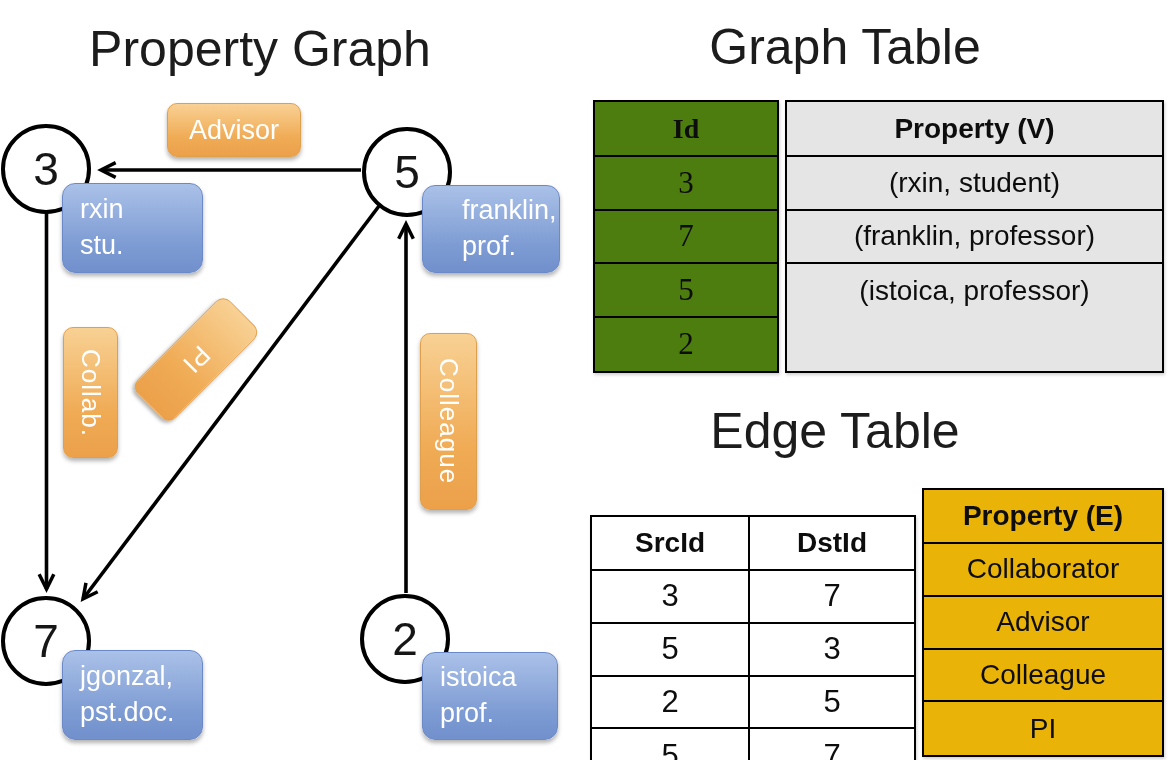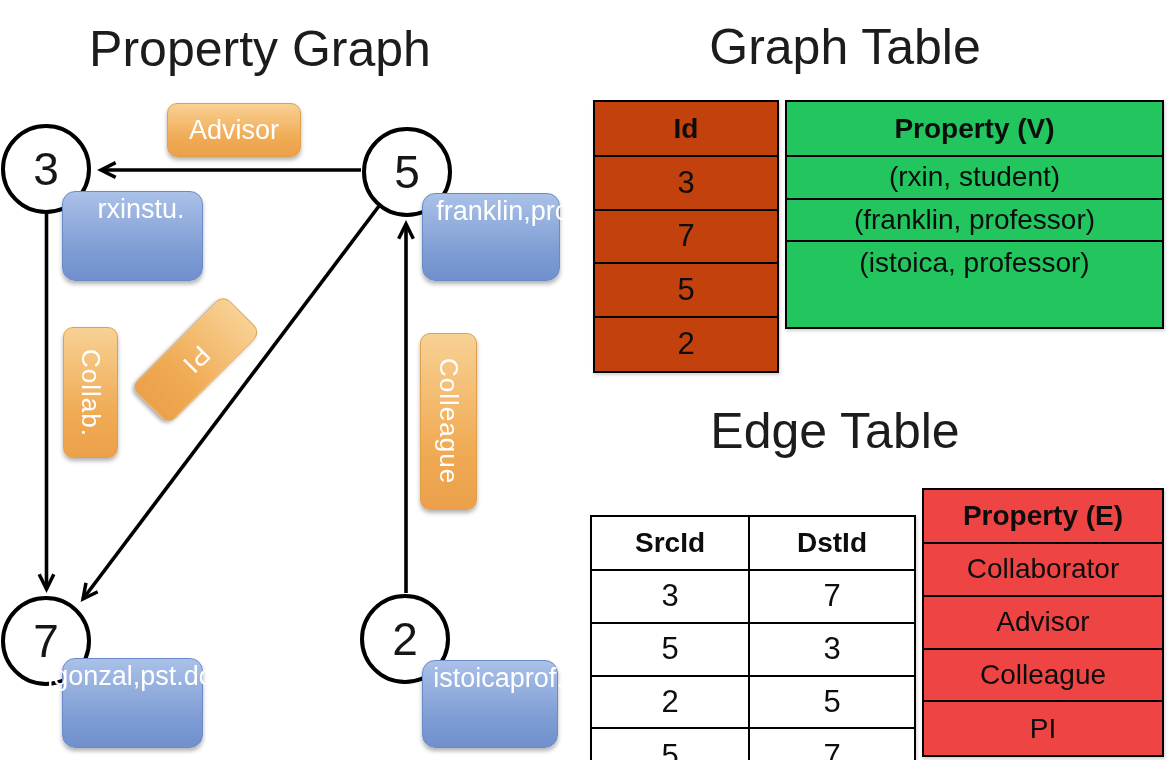--- a/index.html
+++ b/index.html
@@ -32,22 +32,22 @@
   }
   .pill-blue{
     background:linear-gradient(180deg,#aac1e8 0%,#7d9bd3 70%,#7190cc 100%);
     border:1px solid #6b89c7;border-radius:13px;
   }
   .pill-orange.h-label{font-size:27px;}
   .v-label{
     writing-mode:vertical-rl;text-orientation:mixed;font-size:26px;letter-spacing:1px;
   }
   .prop-pill{
-    flex-direction:row;align-items:flex-start;justify-content:center;
-    padding-left:17px;font-size:27px;line-height:1.33;margin-top:8px;
+    flex-direction:column;align-items:flex-start;justify-content:center;
+    padding-left:17px;font-size:27px;line-height:1.33;
   }
   
   .tbl{
     box-sizing:border-box;border:2.5px solid #000;z-index:2;
     display:grid;box-shadow:1px 2px 3px rgba(0,0,0,0.18);
     color:#0d0d0d;
   }
   .cell{
     display:flex;align-items:center;justify-content:center;
     border-bottom:2.5px solid #000;font-size:28px;font-weight:300;white-space:nowrap;
@@ -112,29 +112,29 @@
   <span>jgonzal,</span>
   <span>pst.doc.</span>
 </div>
 <div class="abs pill pill-blue prop-pill" style="left:422px;top:652px;width:136px;height:88px;">
   <span>istoica</span>
   <span>prof.</span>
 </div>
 
 <div class="abs big-title" style="left:600px;top:18px;width:490px;">Graph Table</div>
 
-<div class="abs tbl" style="left:593px;top:100px;width:186px;height:273px;background:#c2410c;grid-template-rows:55px repeat(4,1fr);">
+<div class="abs tbl" style="left:593px;top:100px;width:186px;height:273px;background:#4d7c0f;grid-template-rows:55px repeat(4,1fr);font-family:Liberation Serif, serif;">
   <div class="cell hdr">Id</div>
   <div class="cell num">3</div>
   <div class="cell num">7</div>
   <div class="cell num">5</div>
   <div class="cell num last">2</div>
 </div>
 
-<div class="abs tbl" style="left:785px;top:100px;width:379px;height:229px;background:#22c55e;grid-template-rows:55px repeat(4,1fr);">
+<div class="abs tbl" style="left:785px;top:100px;width:379px;height:273px;background:#e5e5e5;grid-template-rows:55px repeat(4,1fr);">
   <div class="cell hdr">Property (V)</div>
   <div class="cell">(rxin, student)</div>
   <div class="cell">(franklin, professor)</div>
   <div class="cell last">(istoica, professor)</div>
 </div>
 
 <div class="abs big-title" style="left:590px;top:402px;width:490px;">Edge Table</div>
 
 <div class="abs tbl" style="left:590px;top:515px;width:326px;height:269px;background:#fff;grid-template-columns:158px 1fr;grid-template-rows:54px repeat(4,1fr);">
   <div class="cell hdr rgt">SrcId</div>
@@ -146,19 +146,19 @@
   <div class="cell num rgt">5</div>
   <div class="cell num">3</div>
 
   <div class="cell num rgt">2</div>
   <div class="cell num">5</div>
 
   <div class="cell num rgt last">5</div>
   <div class="cell num last">7</div>
 </div>
 
-<div class="abs tbl" style="left:922px;top:488px;width:242px;height:269px;background:#ef4444;grid-template-rows:54px repeat(4,1fr);">
+<div class="abs tbl" style="left:922px;top:488px;width:242px;height:269px;background:#eab308;grid-template-rows:54px repeat(4,1fr);">
   <div class="cell hdr">Property (E)</div>
   <div class="cell">Collaborator</div>
   <div class="cell">Advisor</div>
   <div class="cell">Colleague</div>
   <div class="cell last">PI</div>
 </div>
 
 </body></html>

